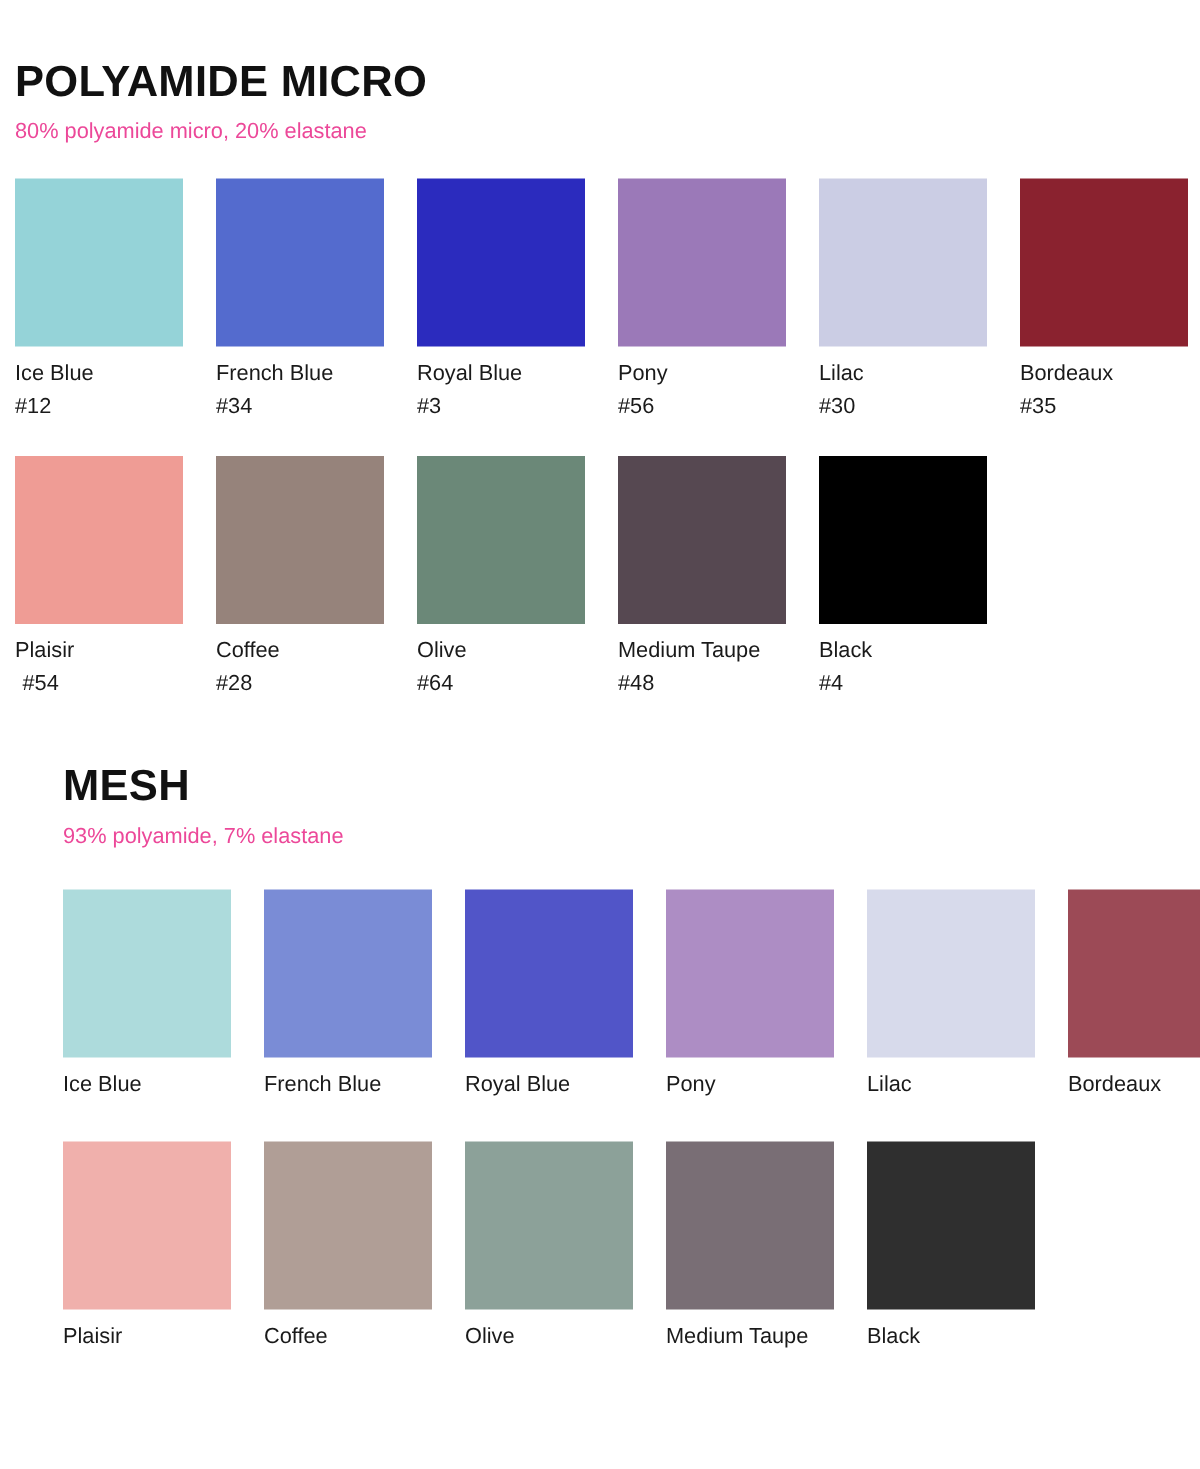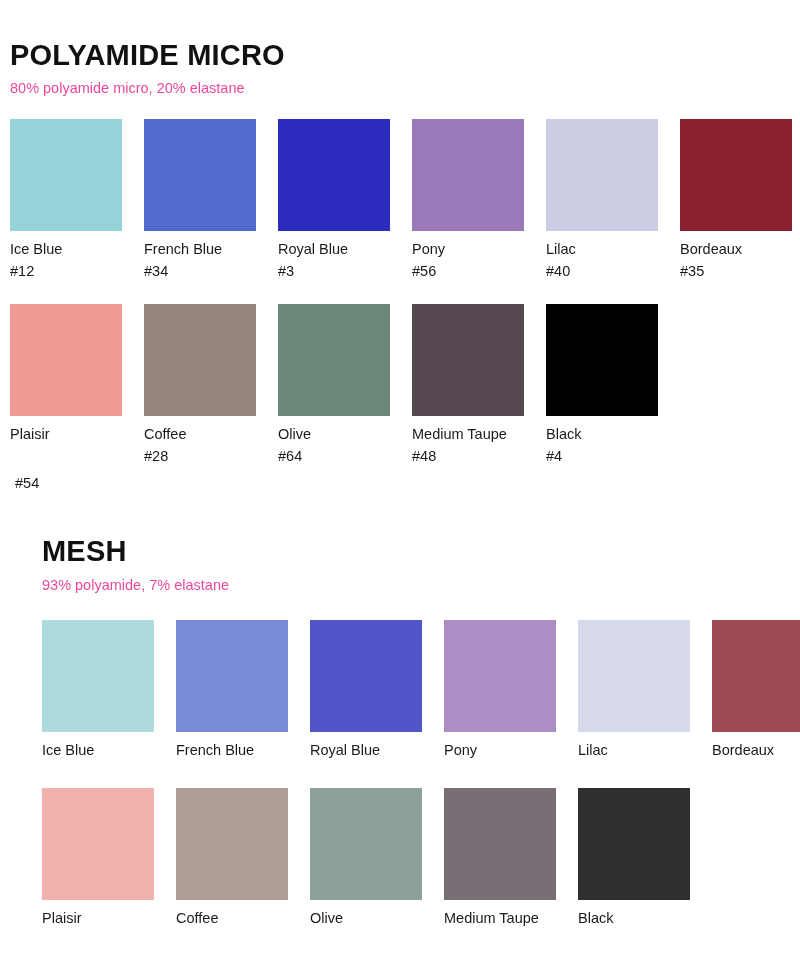--- a/index.html
+++ b/index.html
@@ -54,21 +54,21 @@
     font-size: 14.5px;
     line-height: 1.48;
     color: #1a1a1a;
     padding-top: 8px;
     white-space: nowrap;
   }
 
   .swatch-code { display: block; }
 
   
-  .swatch-code.indented { padding-left: 5px; margin-top: 27px; }
+  .swatch-code.indented { padding-left: 5px; }
 
   
   #polyamide-section { padding-top: 40px; }
   #polyamide-section .section-subtitle { padding-top: 8px; }
   #polyamide-row-1 { padding-top: 22px; }
   #polyamide-row-2 { padding-top: 22px; }
 
   #mesh-section { padding-top: 42px; margin-left: 32px; }
   #mesh-section .section-subtitle { padding-top: 9px; }
   #mesh-row-1 { padding-top: 26px; }
@@ -93,21 +93,21 @@
       <div class="swatch-cell">
         <div class="swatch-chip" style="background-color: rgb(43, 43, 190);"></div>
         <div class="swatch-label"><span>Royal Blue</span><span class="swatch-code">#3</span></div>
       </div>
       <div class="swatch-cell">
         <div class="swatch-chip" style="background-color: rgb(155, 121, 184);"></div>
         <div class="swatch-label"><span>Pony</span><span class="swatch-code">#56</span></div>
       </div>
       <div class="swatch-cell">
         <div class="swatch-chip" style="background-color: rgb(203, 205, 228);"></div>
-        <div class="swatch-label"><span>Lilac</span><span class="swatch-code">#40</span></div>
+        <div class="swatch-label"><span>Lilac</span><span class="swatch-code">#30</span></div>
       </div>
       <div class="swatch-cell">
         <div class="swatch-chip" style="background-color: rgb(138, 34, 47);"></div>
         <div class="swatch-label"><span>Bordeaux</span><span class="swatch-code">#35</span></div>
       </div>
     </div>
 
   <div class="swatch-row" id="polyamide-row-2">
       <div class="swatch-cell">
         <div class="swatch-chip" style="background-color: rgb(239, 156, 149);"></div>

